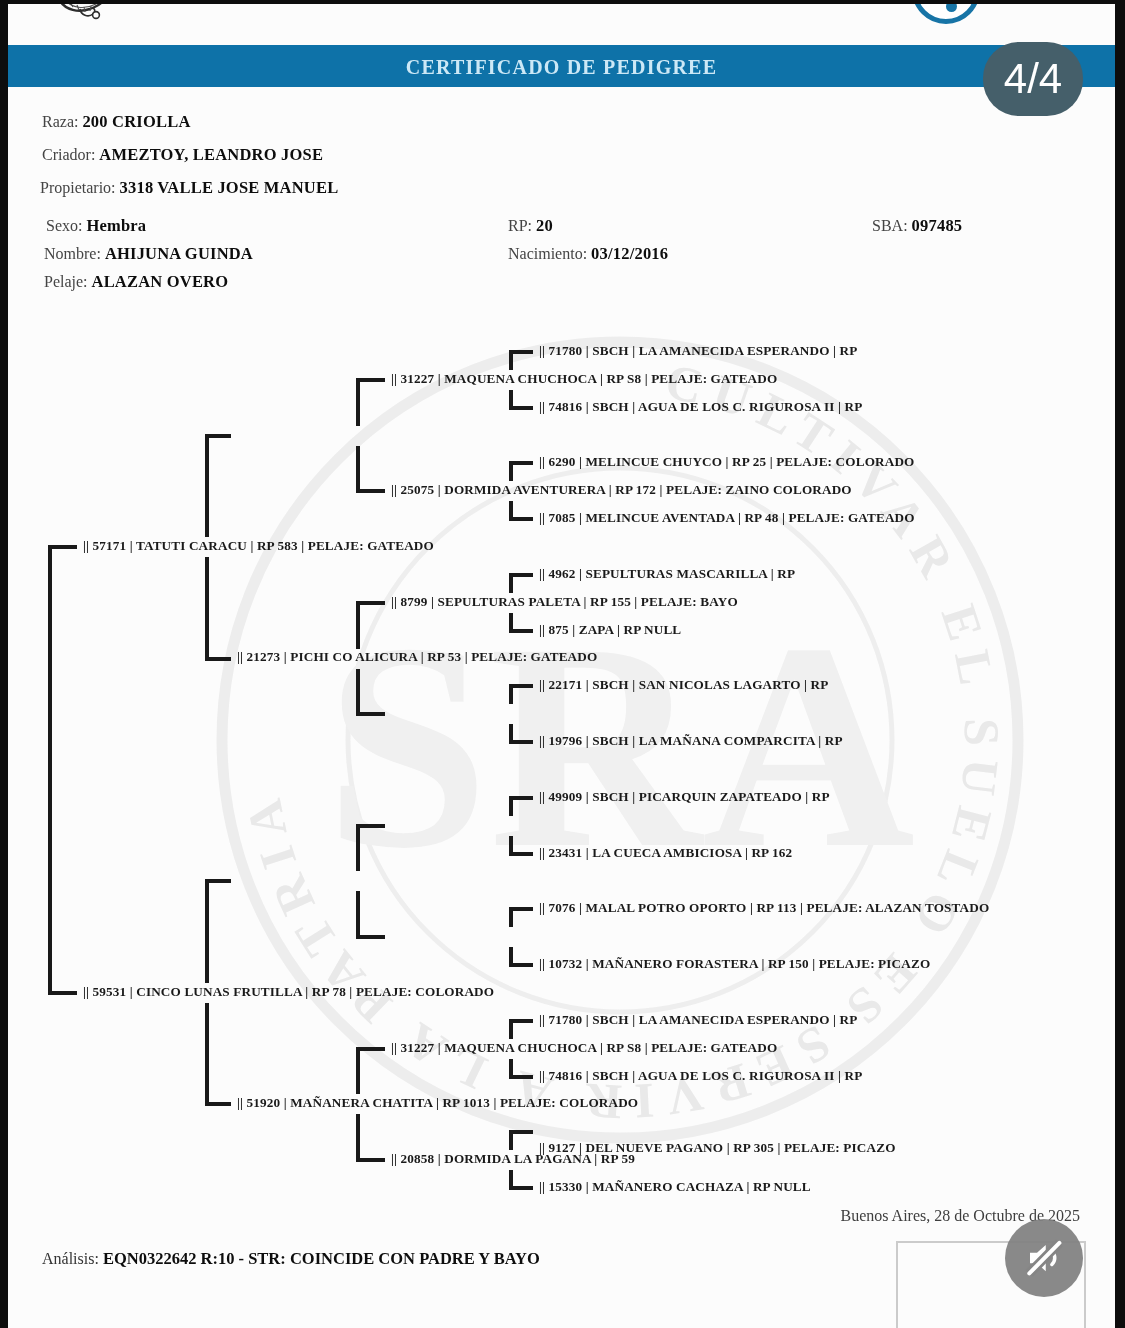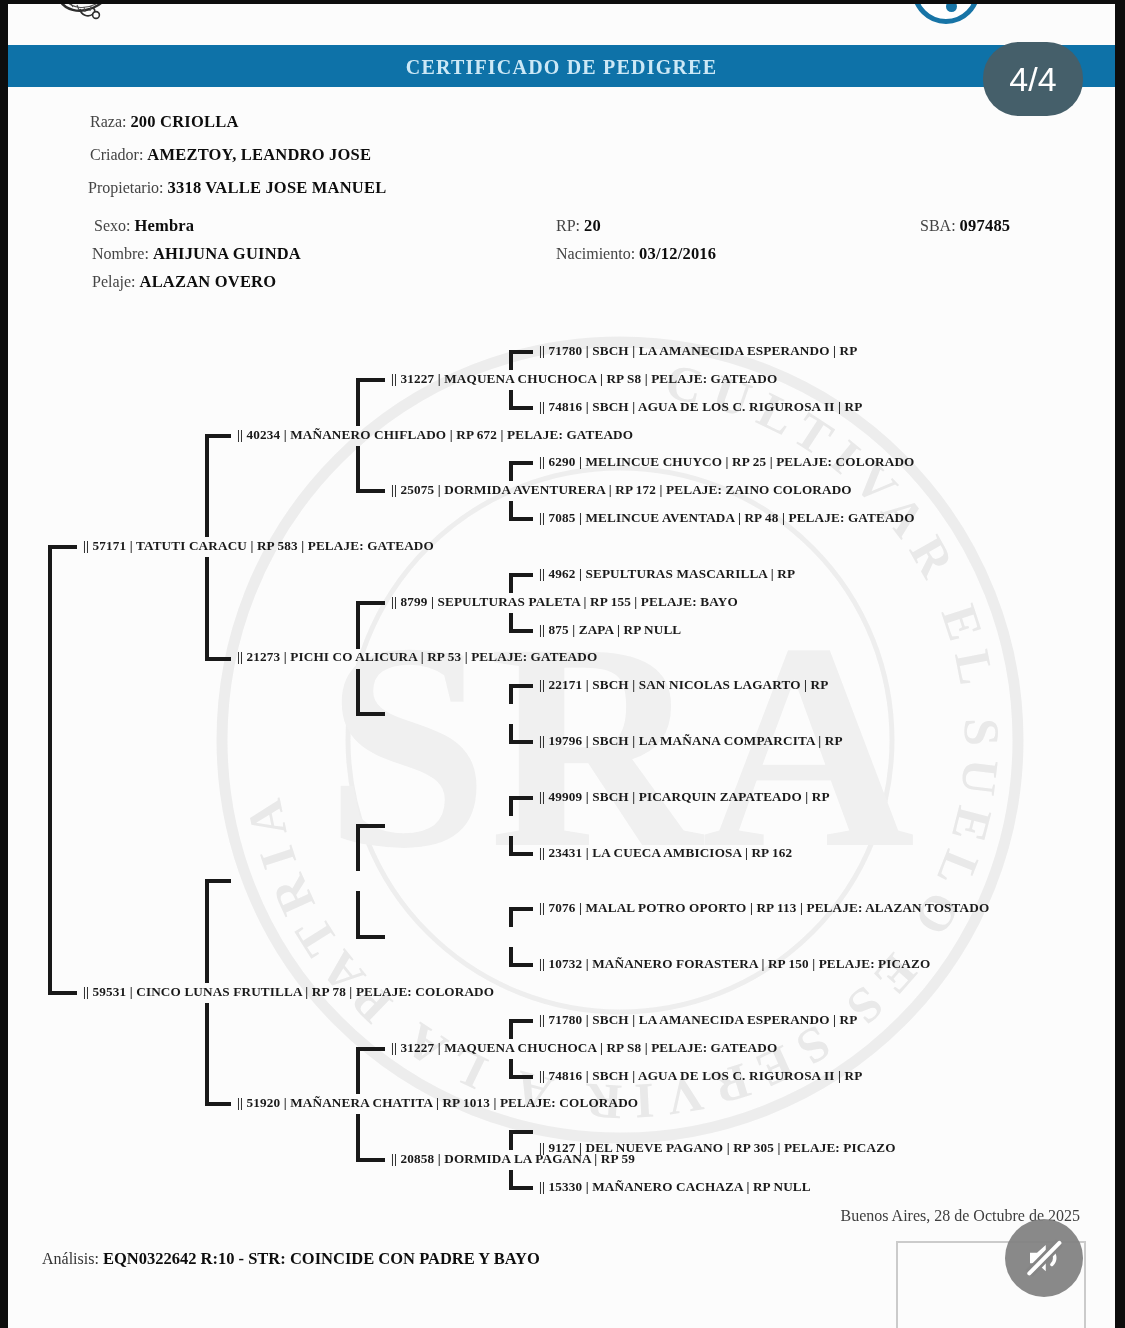--- a/index.html
+++ b/index.html
@@ -14,30 +14,30 @@
   .bluebar{left:8px;top:45px;width:1107px;height:42px;background:#0e72a8;z-index:5;}
   .bluebar .title{
     position:absolute;left:0;right:0;top:11px;text-align:center;
     color:#cce8f6;font-weight:bold;font-size:20px;letter-spacing:1.2px;
     font-family:"Liberation Serif",serif;
   }
   
   .badge{
     left:983px;top:42px;width:100px;height:74px;background:#455f6a;
     border-radius:36px;z-index:30;display:flex;align-items:center;justify-content:center;
-    color:#fff;font-family:"Liberation Sans",sans-serif;font-size:34px;
+    color:#fff;font-family:"Liberation Sans",sans-serif;font-size:42px;
   }
   
   .toplogo{
     left:912px;top:-44px;width:58px;height:58px;border-radius:50%;
     border:5px solid #1774a6;background:#fff;z-index:6;
   }
   .toplogo .dot{position:absolute;left:29px;top:40px;width:11px;height:11px;border-radius:50%;background:#1774a6;}
   
-  .lbl{font-size:16px;color:#444;white-space:nowrap;z-index:3;margin-left:48px;}
+  .lbl{font-size:16px;color:#444;white-space:nowrap;z-index:3;}
   .lbl b{color:#0d0d0d;font-size:16.5px;letter-spacing:.2px;}
   
   #tree{left:0;top:0;width:1125px;height:1328px;z-index:2;}
   .tn{
     position:absolute;white-space:nowrap;font-weight:bold;font-size:13.2px;
     color:#1a1a1a;letter-spacing:.15px;z-index:3;font-family:"Liberation Serif",serif;
   }
   .tl{position:absolute;background:#191919;z-index:2;}
   
   .date{right:45px;top:1207px;font-size:16px;color:#3e3e3e;z-index:3;white-space:nowrap;}
@@ -170,21 +170,20 @@
     <div class="tl" style="left: 356px; top: 1114.4px; width: 4px; height: 47.733px;"></div>
     <div class="tl" style="left: 509px; top: 1018.8px; width: 24px; height: 4px;"></div>
     <div class="tl" style="left: 509px; top: 1074.53px; width: 24px; height: 4px;"></div>
     <div class="tl" style="left: 509px; top: 1018.8px; width: 4px; height: 19.8665px;"></div>
     <div class="tl" style="left: 509px; top: 1058.66px; width: 4px; height: 19.8665px;"></div>
     <div class="tl" style="left: 509px; top: 1130.26px; width: 24px; height: 4px;"></div>
     <div class="tl" style="left: 509px; top: 1185.99px; width: 24px; height: 4px;"></div>
     <div class="tl" style="left: 509px; top: 1130.26px; width: 4px; height: 19.8665px;"></div>
     <div class="tl" style="left: 509px; top: 1170.13px; width: 4px; height: 19.8665px;"></div>
     <div class="tn" style="left: 83px; top: 538.066px;">|| 57171 | TATUTI CARACU | RP 583 | PELAJE: GATEADO</div>
-    <div class="tn" style="left: 237px; top: 426.599px;">|| 40234 | MAÑANERO CHIFLADO | RP 672 | PELAJE: GATEADO</div>
     <div class="tn" style="left: 391px; top: 370.866px;">|| 31227 | MAQUENA CHUCHOCA | RP S8 | PELAJE: GATEADO</div>
     <div class="tn" style="left: 539px; top: 343px;">|| 71780 | SBCH | LA AMANECIDA ESPERANDO | RP</div>
     <div class="tn" style="left: 539px; top: 398.733px;">|| 74816 | SBCH | AGUA DE LOS C. RIGUROSA II | RP</div>
     <div class="tn" style="left: 391px; top: 482.332px;">|| 25075 | DORMIDA AVENTURERA | RP 172 | PELAJE: ZAINO COLORADO</div>
     <div class="tn" style="left: 539px; top: 454.466px;">|| 6290 | MELINCUE CHUYCO | RP 25 | PELAJE: COLORADO</div>
     <div class="tn" style="left: 539px; top: 510.199px;">|| 7085 | MELINCUE AVENTADA | RP 48 | PELAJE: GATEADO</div>
     <div class="tn" style="left: 237px; top: 649px;">|| 21273 | PICHI CO ALICURA | RP 53 | PELAJE: GATEADO</div>
     <div class="tn" style="left: 391px; top: 593.798px;">|| 8799 | SEPULTURAS PALETA | RP 155 | PELAJE: BAYO</div>
     <div class="tn" style="left: 539px; top: 565.932px;">|| 4962 | SEPULTURAS MASCARILLA | RP</div>
     <div class="tn" style="left: 539px; top: 621.665px;">|| 875 | ZAPA | RP NULL</div>

